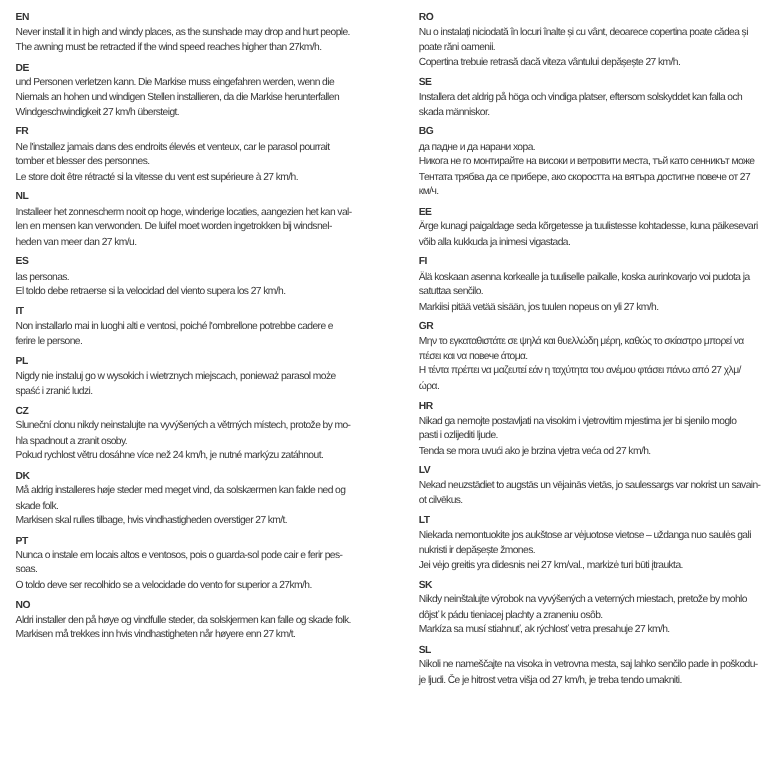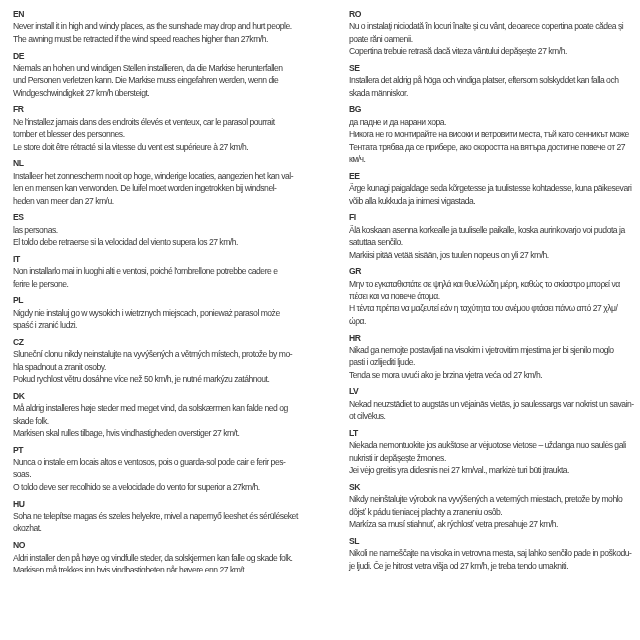--- a/index.html
+++ b/index.html
@@ -40,22 +40,22 @@
 
 <div class="page">
   <div class="col col-left">
       <div class="section">
         <div class="lang-code">EN</div>
         <div class="line">Never install it in high and windy places, as the sunshade may drop and hurt people.</div>
         <div class="line">The awning must be retracted if the wind speed reaches higher than 27km/h.</div>
       </div>
       <div class="section">
         <div class="lang-code">DE</div>
+        <div class="line">und Personen verletzen kann. Die Markise muss eingefahren werden, wenn die</div>
         <div class="line">Niemals an hohen und windigen Stellen installieren, da die Markise herunterfallen</div>
-        <div class="line">und Personen verletzen kann. Die Markise muss eingefahren werden, wenn die</div>
         <div class="line">Windgeschwindigkeit 27 km/h übersteigt.</div>
       </div>
       <div class="section">
         <div class="lang-code">FR</div>
         <div class="line">Ne l'installez jamais dans des endroits élevés et venteux, car le parasol pourrait</div>
         <div class="line">tomber et blesser des personnes.</div>
         <div class="line">Le store doit être rétracté si la vitesse du vent est supérieure à 27 km/h.</div>
       </div>
       <div class="section">
         <div class="lang-code">NL</div>
@@ -75,38 +75,33 @@
       </div>
       <div class="section">
         <div class="lang-code">PL</div>
         <div class="line">Nigdy nie instaluj go w wysokich i wietrznych miejscach, ponieważ parasol może</div>
         <div class="line">spaść i zranić ludzi.</div>
       </div>
       <div class="section">
         <div class="lang-code">CZ</div>
         <div class="line">Sluneční clonu nikdy neinstalujte na vyvýšených a větrných místech, protože by mo-</div>
         <div class="line">hla spadnout a zranit osoby.</div>
-        <div class="line">Pokud rychlost větru dosáhne více než 50 km/h, je nutné markýzu zatáhnout.</div>
+        <div class="line">Pokud rychlost větru dosáhne více než 24 km/h, je nutné markýzu zatáhnout.</div>
       </div>
       <div class="section">
         <div class="lang-code">DK</div>
         <div class="line">Må aldrig installeres høje steder med meget vind, da solskærmen kan falde ned og</div>
         <div class="line">skade folk.</div>
         <div class="line">Markisen skal rulles tilbage, hvis vindhastigheden overstiger 27 km/t.</div>
       </div>
       <div class="section">
         <div class="lang-code">PT</div>
         <div class="line">Nunca o instale em locais altos e ventosos, pois o guarda-sol pode cair e ferir pes-</div>
         <div class="line">soas.</div>
         <div class="line">O toldo deve ser recolhido se a velocidade do vento for superior a 27km/h.</div>
-      </div>
-      <div class="section">
-        <div class="lang-code">HU</div>
-        <div class="line">Soha ne telepítse magas és szeles helyekre, mivel a napernyő leeshet és sérüléseket</div>
-        <div class="line">okozhat.</div>
       </div>
       <div class="section">
         <div class="lang-code">NO</div>
         <div class="line">Aldri installer den på høye og vindfulle steder, da solskjermen kan falle og skade folk.</div>
         <div class="line">Markisen må trekkes inn hvis vindhastigheten når høyere enn 27 km/t.</div>
       </div>
     </div>
   <div class="col col-right">
       <div class="section">
         <div class="lang-code">RO</div>

